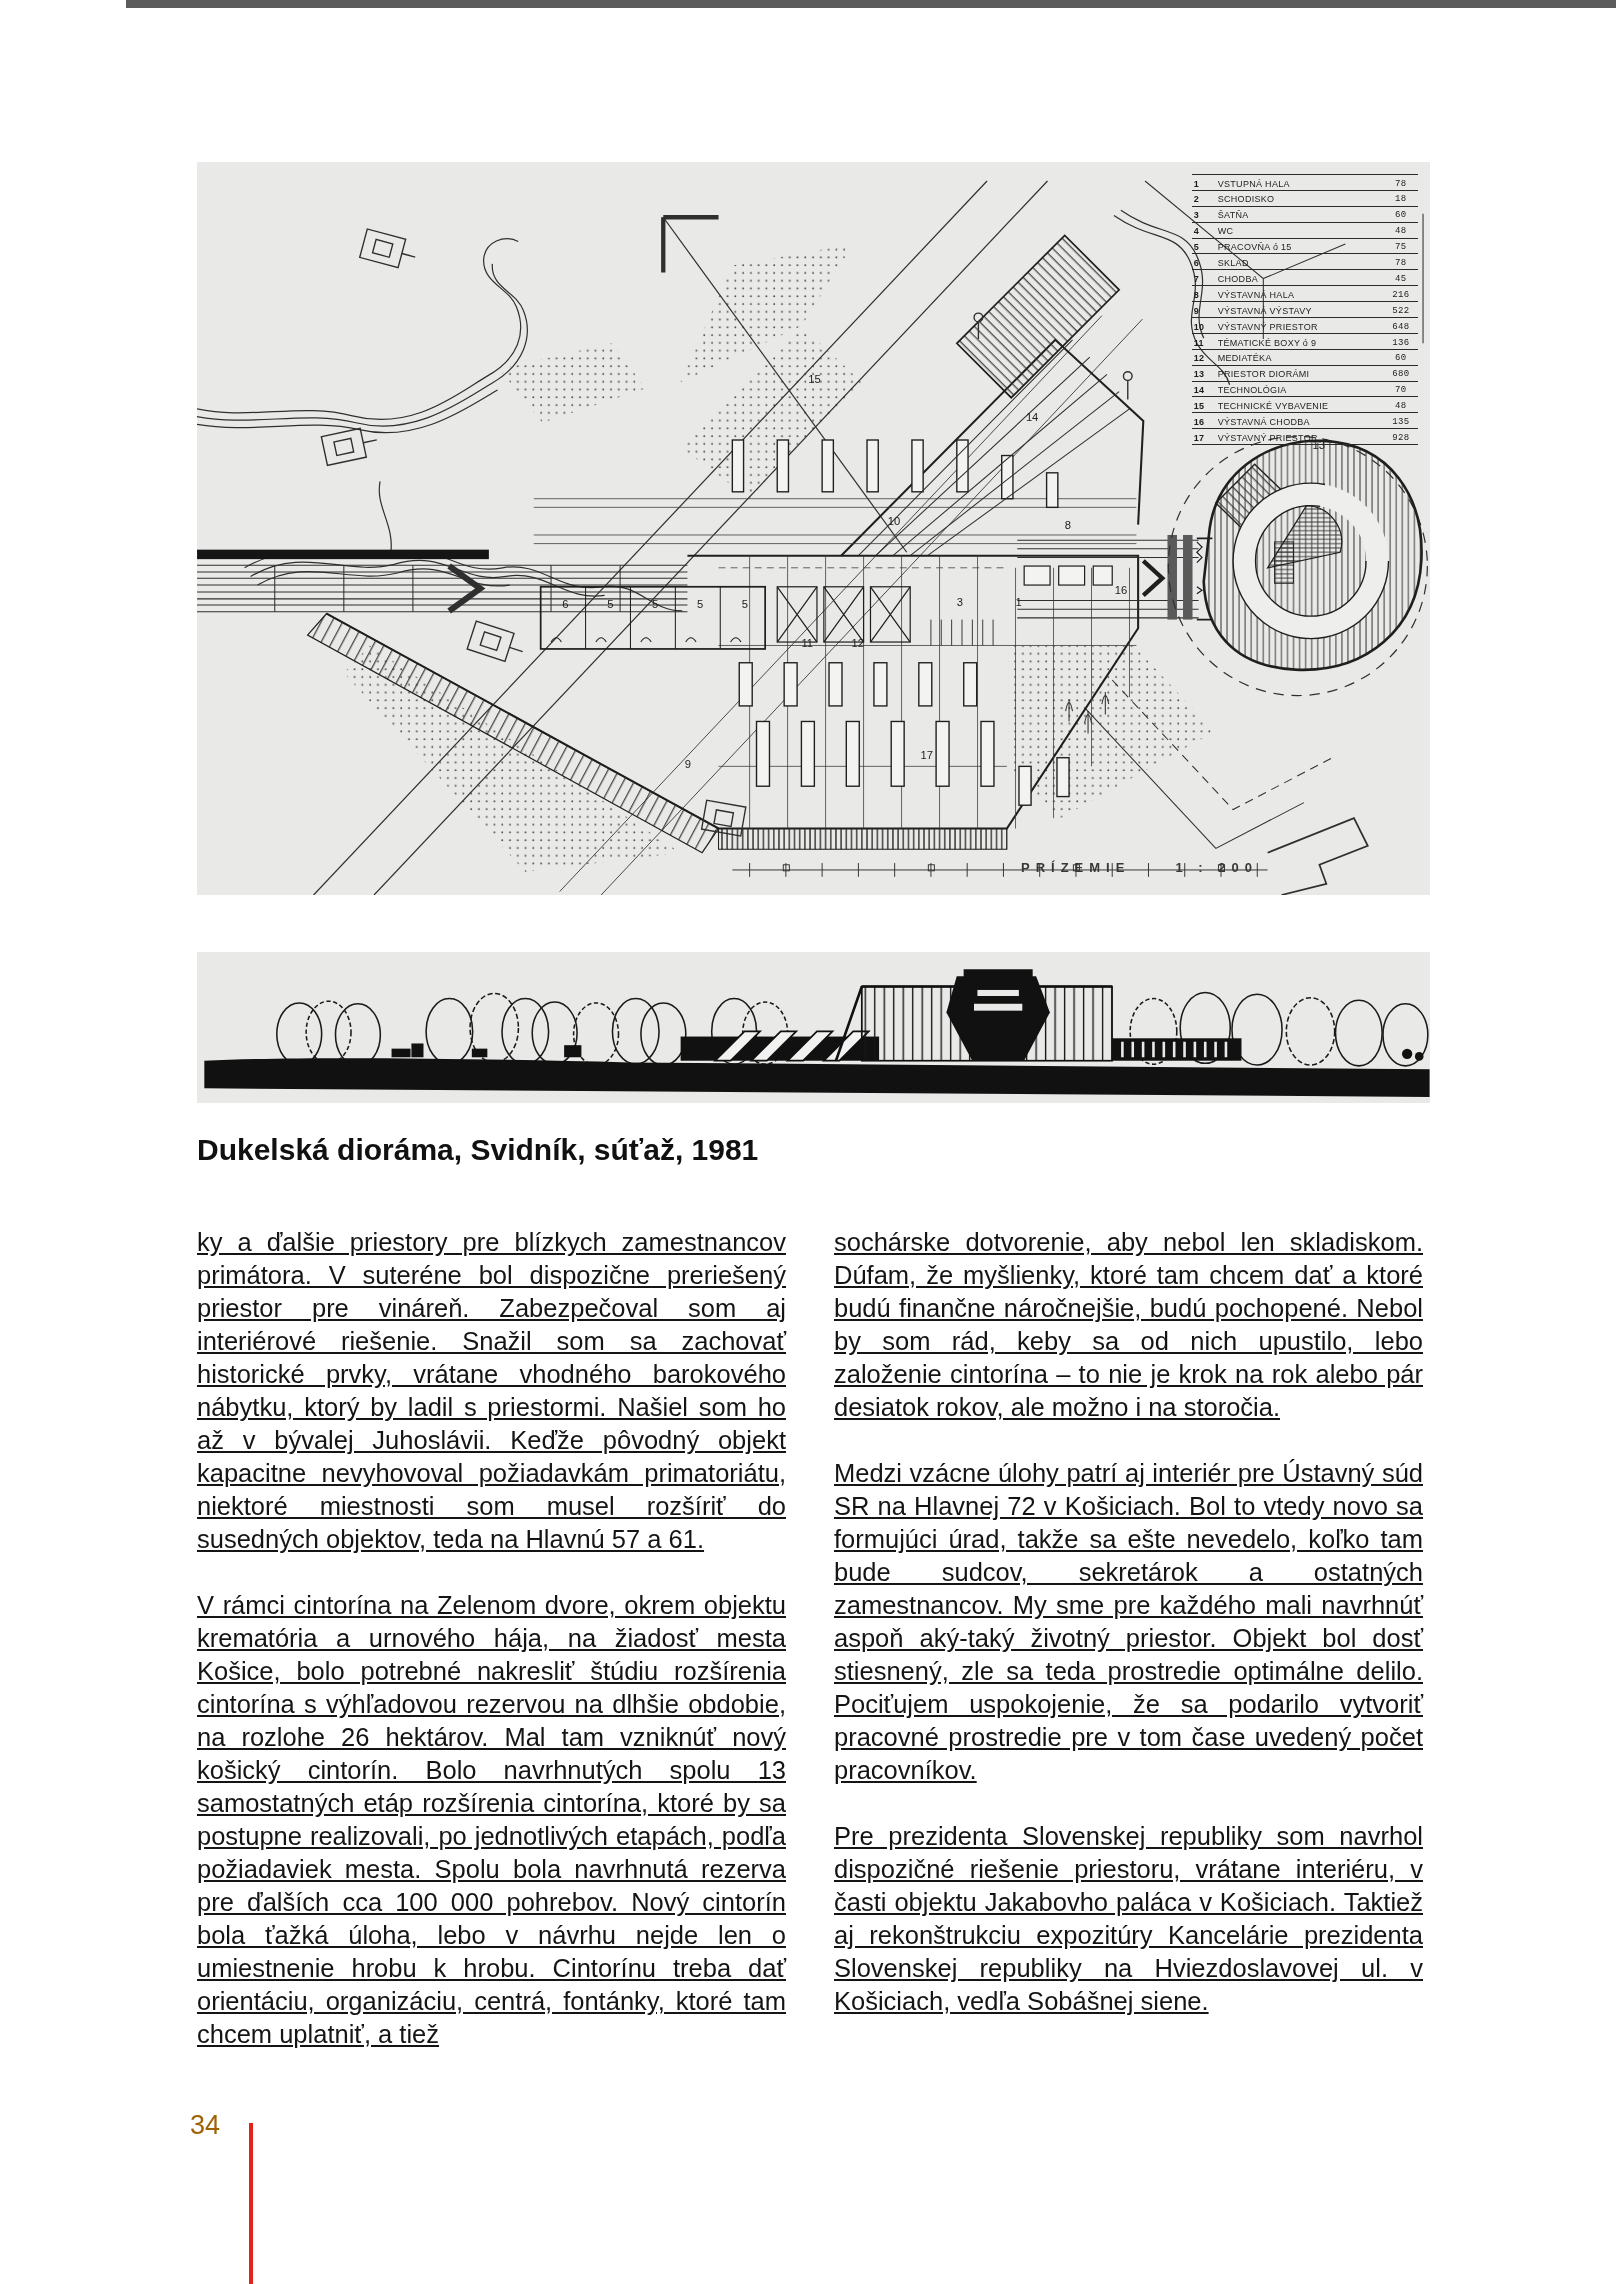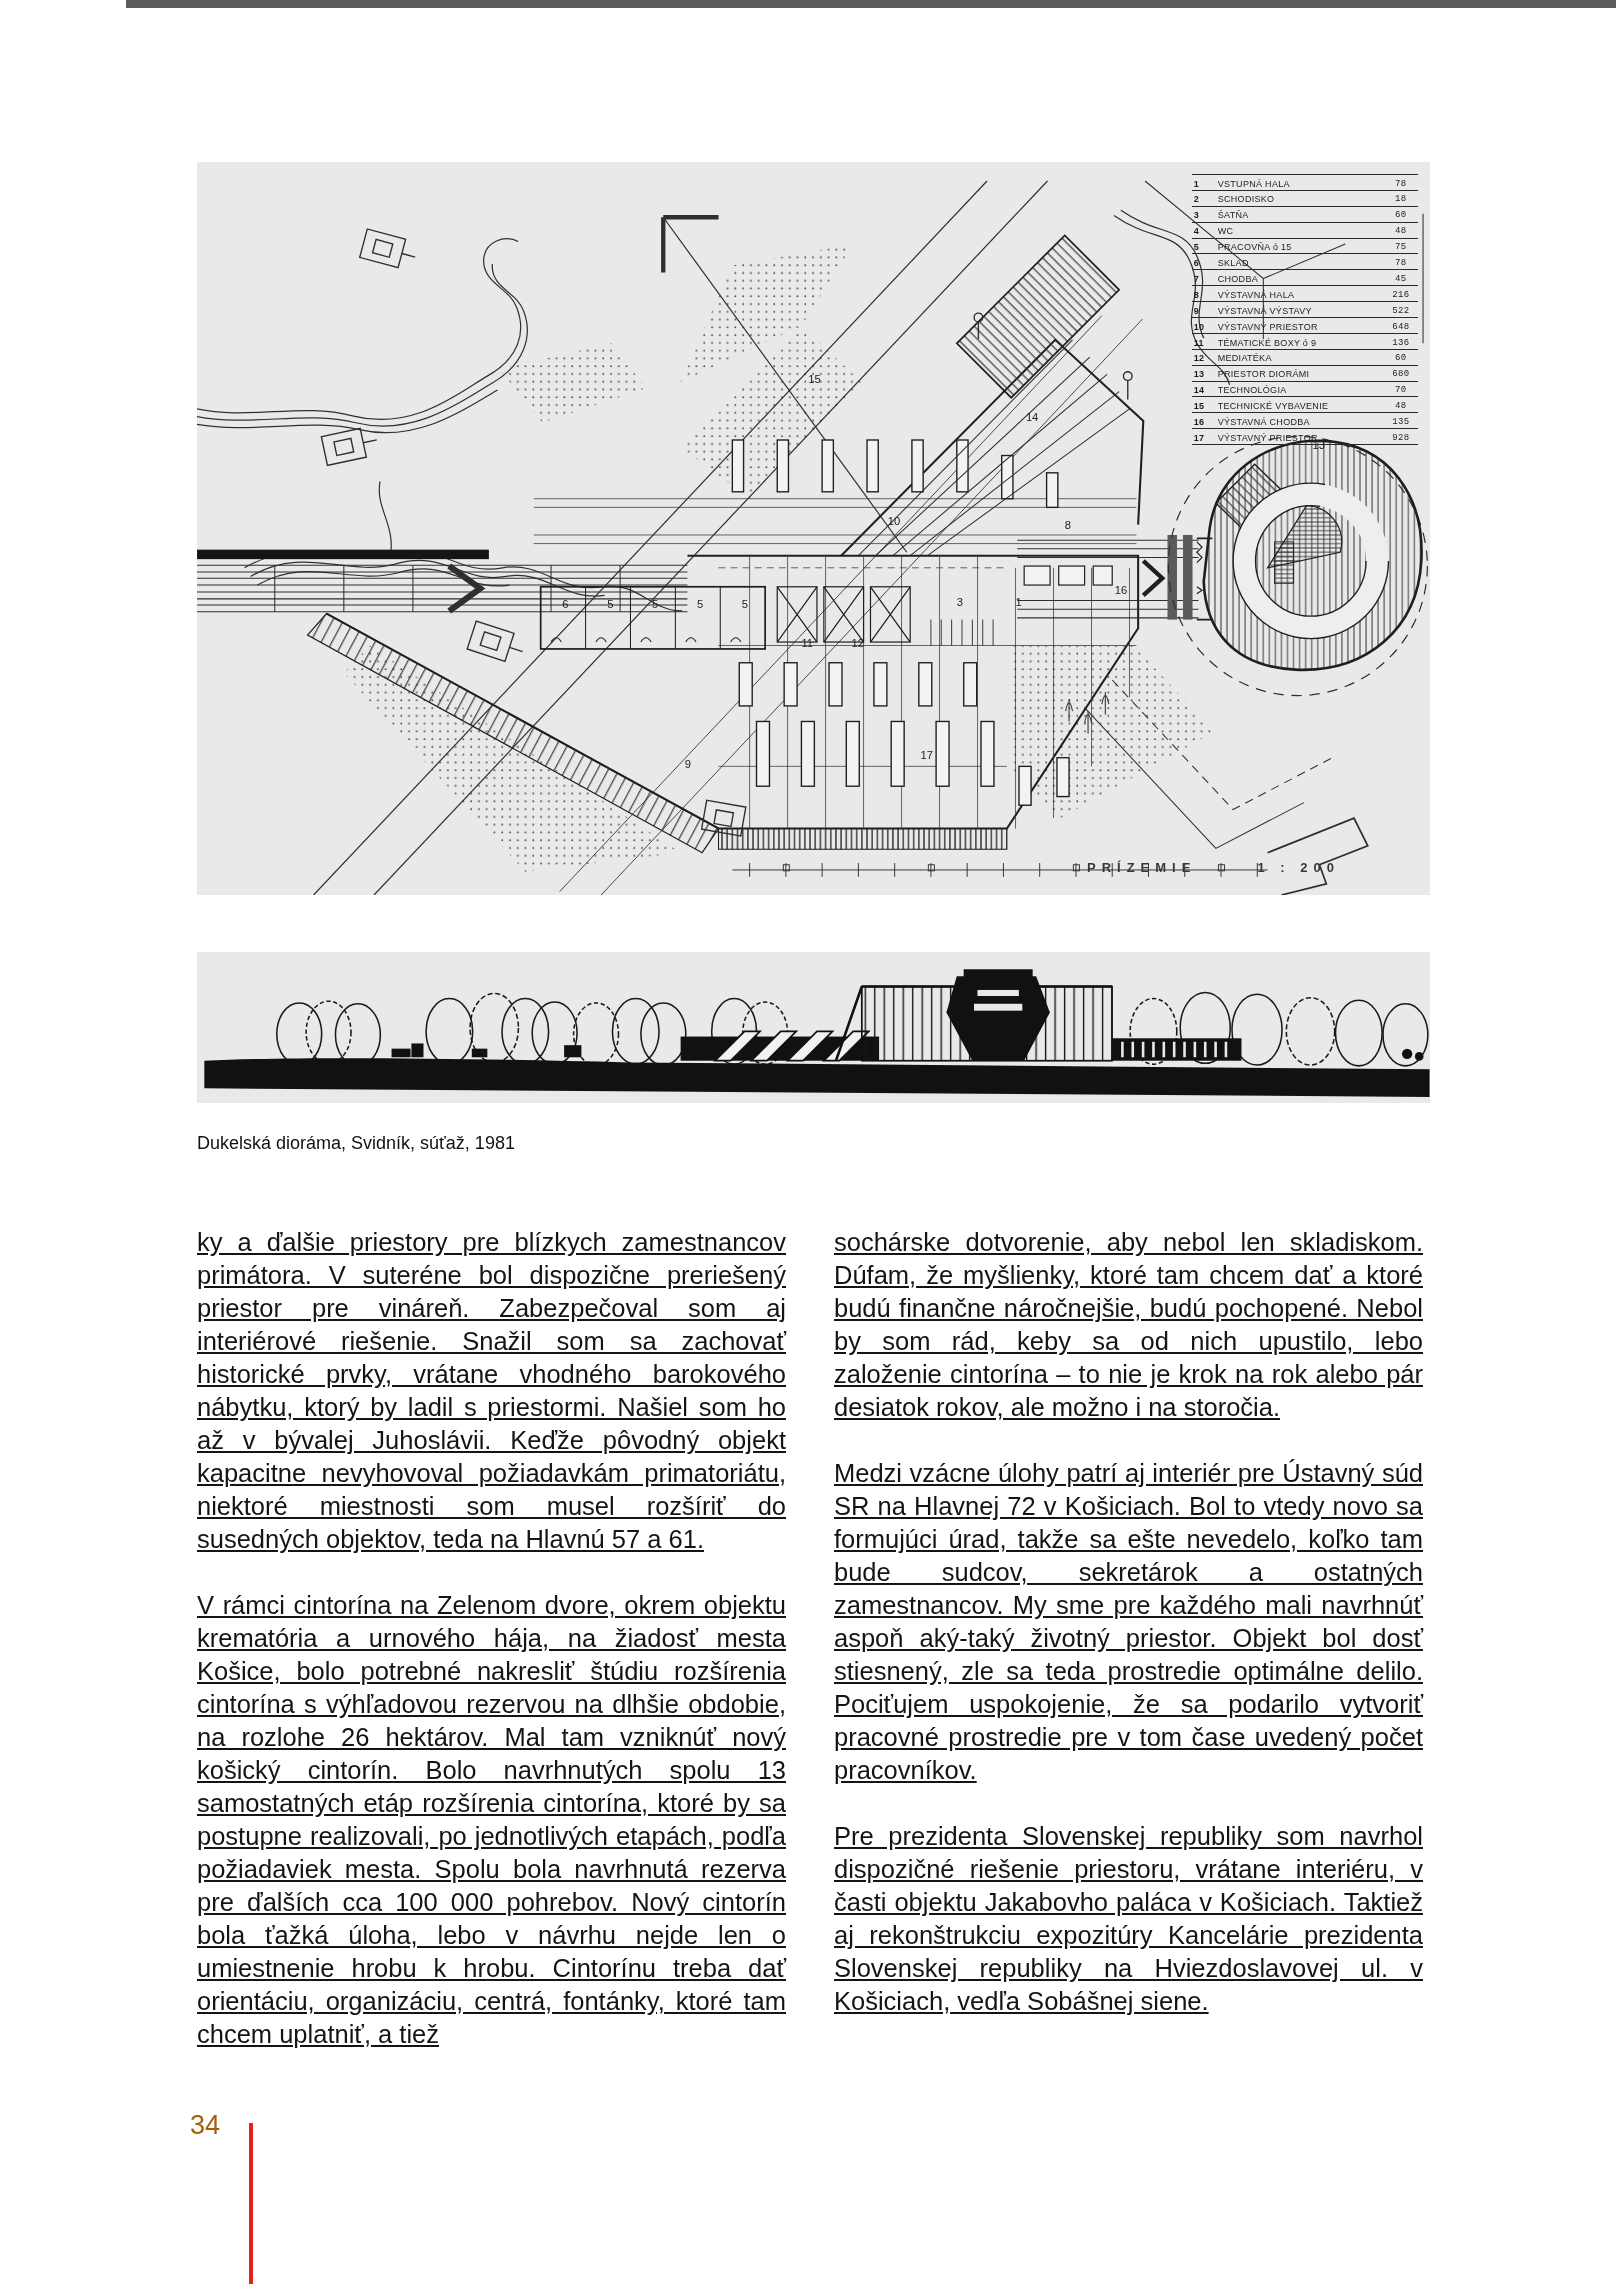--- a/index.html
+++ b/index.html
@@ -14,24 +14,24 @@
   .figure svg{display:block;position:absolute;left:0;top:0;}
 
   
   .legend{position:absolute;left:995px;top:12px;width:226px;border-top:1.7px solid #2a2a2a;}
   .lg-row{display:flex;align-items:flex-end;height:14px;border-bottom:1.3px solid #2a2a2a;
           font-size:9px;line-height:10.4px;color:#1d1d1d;letter-spacing:0.3px;padding:0 1.7px 0.9px 1.7px;}
   .lg-no{width:24px;font-weight:bold;}
   .lg-label{flex:1;white-space:nowrap;overflow:hidden;}
   .lg-area{width:31px;text-align:center;font-family:Liberation Mono, monospace;}
 
-  .scale-label{position:absolute;left:890px;top:698px;display:flex;gap:61px;
+  .scale-label{position:absolute;left:824px;top:698px;display:flex;gap:45px;
                font-size:13px;letter-spacing:6px;color:#383838;font-weight:bold;}
 
-  .caption{position:absolute;left:197px;top:1133px;font-size:18px;font-weight:normal;color:#111;}
+  .caption{position:absolute;left:197px;top:1133px;font-size:30px;font-weight:bold;color:#111;}
 
   .col{position:absolute;top:1226px;width:589px;font-size:25.5px;line-height:33px;
        color:#141414;text-align:justify;text-decoration:underline;}
   .col p{margin:0 0 33px 0;}
   .col-left{left:197px;}
   .col-right{left:834px;}
 
   .page-number{position:absolute;left:190px;top:2110px;font-size:27px;color:#a16207;}
   .red-rule{position:absolute;left:249px;top:2123px;width:4.3px;height:161px;background:#e3221b;}
 

